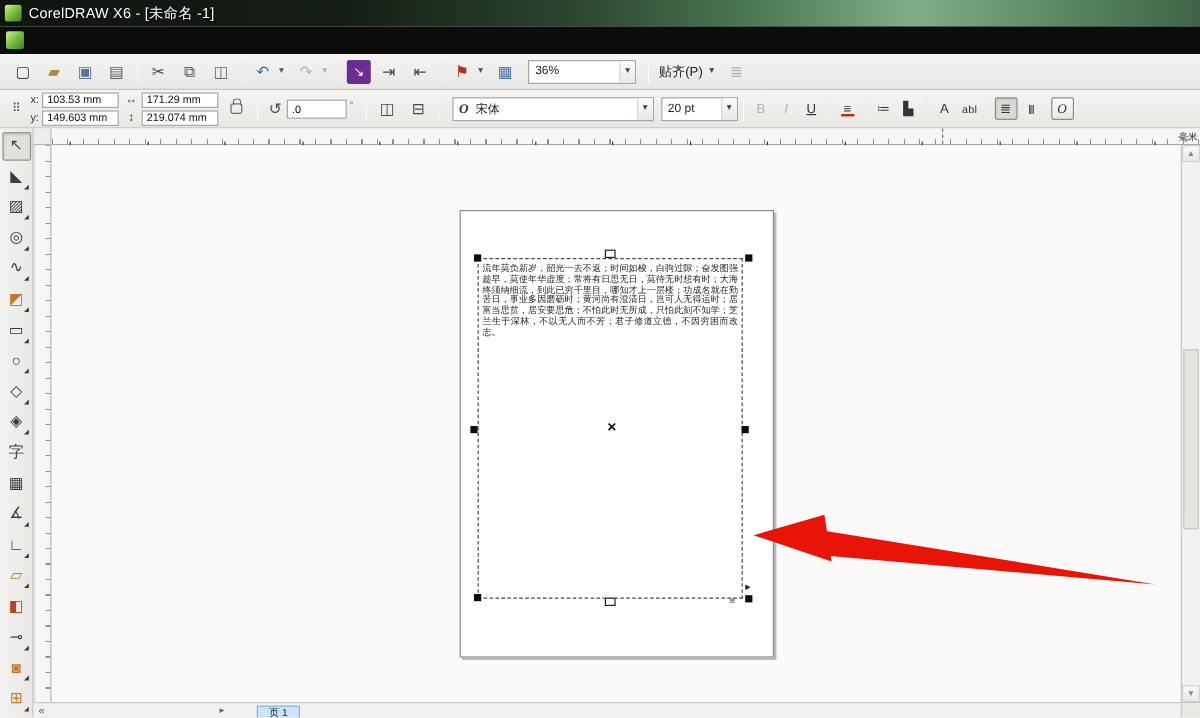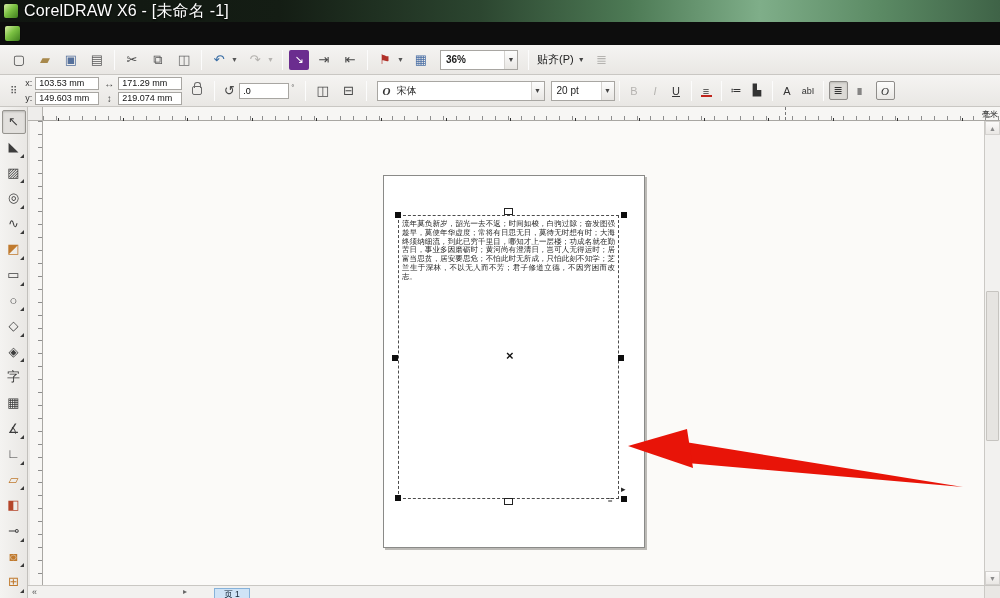--- a/index.html
+++ b/index.html
@@ -5,21 +5,21 @@
   * { margin:0; padding:0; box-sizing:border-box; }
   html,body { width:1000px; height:598px; }
   body { position:relative; overflow:hidden; font-family:"Liberation Sans","DejaVu Sans",sans-serif; font-size:11px; background:#eceae7; }
 
   
   #titlebar { position:absolute; left:0; top:0; width:1000px; height:22px;
     background:linear-gradient(90deg,#101510 0%,#141d14 28%,#2c4630 48%,#4d7a55 63%,#7fae89 76%,#5b8a64 88%,#3f6347 100%);
     color:#fff; display:flex; align-items:center; }
   .corel-icon { width:14px; height:14px; margin:0 6px 0 4px; border-radius:2px;
     background:linear-gradient(135deg,#d8eda6 0%,#7cc243 45%,#3e7d1d 100%); box-shadow:0 0 1px #000; }
-  #titlebar .title { font-size:16px; text-shadow:0 1px 2px #000; letter-spacing:.2px; }
+  #titlebar .title { font-size:12px; text-shadow:0 1px 2px #000; letter-spacing:.2px; }
 
   
   #menubar { position:absolute; left:0; top:22px; width:1000px; height:23px; background:#0d0d0d;
     display:flex; align-items:center; color:#e8e8e8; }
   #menubar .corel-icon { width:15px; height:15px; margin:0 8px 0 5px; }
   .menu-item { padding:0 11px; line-height:23px; font-size:11.5px; cursor:default; }
 
   
   .bar { position:absolute; left:0; width:1000px; background:linear-gradient(180deg,#f5f4f2 0%,#e9e7e4 100%);
     border-bottom:1px solid #c9c7c3; display:flex; align-items:center; }
@@ -28,21 +28,21 @@
   .tbtn { width:22px; height:22px; margin:0 2px; display:flex; align-items:center; justify-content:center;
     font-size:13px; color:#4a4a4a; border-radius:2px; }
   .tbtn.tile { color:#fff; width:20px; height:20px; font-size:11px; border-radius:2px; }
   .tbtn.dd { width:11px; font-size:7px; color:#555; margin-left:-3px; }
   .tbtn.disabled { color:#b5b3b0 !important; }
   .sep { width:1px; height:20px; margin:0 4px; background:#c6c4c0; border-right:1px solid #fcfcfc; }
   .combo { height:20px; background:#fff; border:1px solid #a8a6a2; display:flex; align-items:center;
     font-size:10px; color:#222; padding-left:5px; position:relative; }
   .combo .arrow { margin-left:auto; width:13px; height:100%; display:flex; align-items:center; justify-content:center;
     font-size:7px; color:#444; border-left:1px solid #d5d3d0; background:linear-gradient(180deg,#fdfdfd,#e8e6e3); }
-  #zoom-combo { width:78px; margin:0 6px;font-weight:bold; }
+  #zoom-combo { width:90px; margin:0 6px; }
   .label-btn { font-size:11px; color:#222; padding:0 4px; display:flex; align-items:center; }
   .label-btn .dd2 { font-size:7px; margin-left:4px; color:#444; }
 
   
   .pv-grid { font-size:10px; color:#555; margin:0 4px; letter-spacing:-1px; }
   .xy-block { display:flex; flex-direction:column; justify-content:center; gap:2px; margin:0 2px; }
   .xy-row { display:flex; align-items:center; gap:3px; }
   .xy-row .lbl { font-size:9px; color:#333; width:10px; text-align:right; }
   .xy-row .glyph { font-size:10px; color:#444; width:12px; text-align:center; }
   .field { width:64px; height:13px; border:1px solid #a8a6a2; background:#fff; font-size:9px; color:#111;

